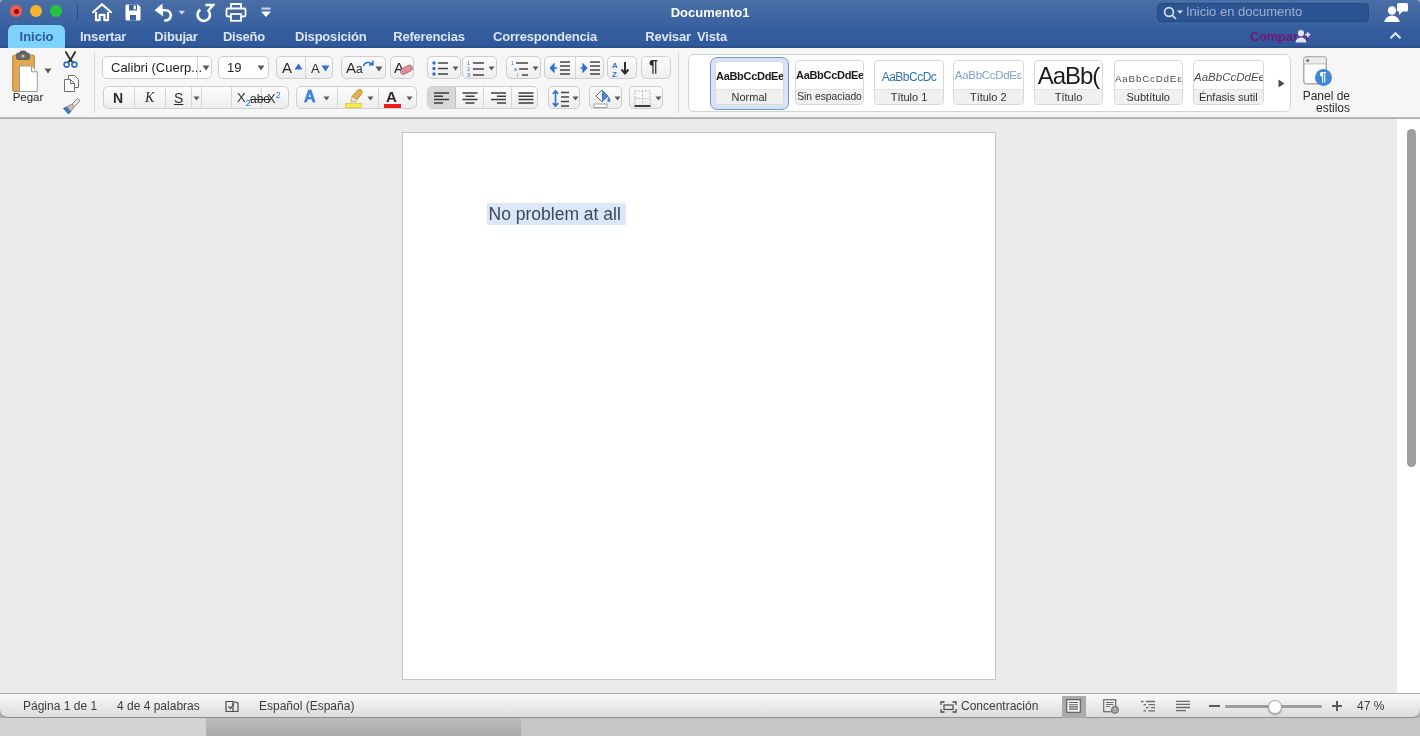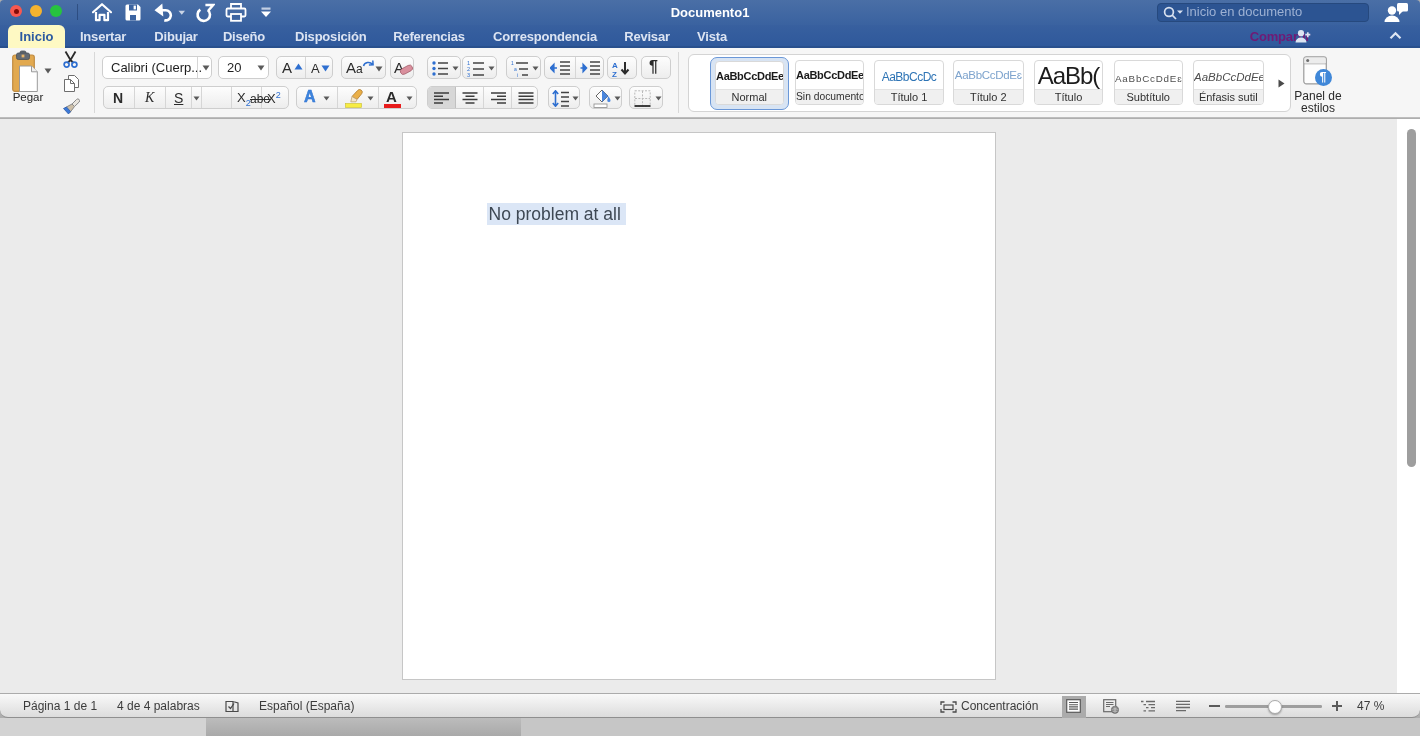--- a/index.html
+++ b/index.html
@@ -14,21 +14,21 @@
 #sep1 { left:77px; top:4px; width:1px; height:16px; background:rgba(10,30,70,0.35); }
 #wintitle { left:0; top:0; width:1420px; height:25px; text-align:center; line-height:25px;
   color:#ffffff; font-size:13px; font-weight:bold; }
 #searchbox { left:1157px; top:3px; width:212px; height:19px; background:#2c5492;
   border:1px solid #26497e; border-radius:4px; color:#9db1d3; font-size:13px; line-height:17px; }
 
 
 #tabbar { left:0; top:25px; width:1420px; height:23px;
   background:linear-gradient(#38609f,#2e589b); }
 .tab { top:25px; height:23px; color:#dce4f2; font-size:13px; font-weight:bold; line-height:23px; text-align:center; letter-spacing:-0.2px; }
-#activetab { left:8px; top:25px; width:57px; height:23px; background:#fef9c3;
+#activetab { left:8px; top:25px; width:57px; height:23px; background:#7dd3fc;
   border-radius:6px 6px 0 0; color:#2b5aa0; font-size:13px; font-weight:bold;
   text-align:center; line-height:24px; }
 
 
 #ribbonbg { left:0; top:48px; width:1420px; height:70px; background:#f6f6f6;
   border-bottom:1px solid #bdbdbd; }
 #ribbon { left:0; top:0; width:1420px; height:0; }
 .vsep { top:52px; width:1px; height:61px; background:#d8d8d8; }
 .rbtn { position:absolute; background:linear-gradient(#fdfdfd,#ededed);
   border:1px solid #cecece; border-radius:5px; }
@@ -128,21 +128,21 @@
 
 <div class="abs" id="tabbar"></div>
 <div class="abs" style="left:0;top:46px;width:1420px;height:2px;background:#29508d;"></div>
 <div class="abs" id="activetab">Inicio</div>
 <div class="abs tab" style="left:79px;  width:48px;">Insertar</div>
 <div class="abs tab" style="left:153px; width:46px;">Dibujar</div>
 <div class="abs tab" style="left:221px; width:46px;">Diseño</div>
 <div class="abs tab" style="left:295px; width:70px;">Disposición</div>
 <div class="abs tab" style="left:393px; width:72px;">Referencias</div>
 <div class="abs tab" style="left:491px; width:108px;">Correspondencia</div>
-<div class="abs tab" style="left:623px; width:48px;">Revisar</div>
+<div class="abs tab" style="left:644px; width:48px;">Revisar</div>
 <div class="abs tab" style="left:693px; width:38px;">Vista</div>
 <div class="abs tab" style="left:1247px; width:66px; font-weight:bold; color:#701a75;">Compartir</div>
 <svg class="abs" style="left:1294px;top:29px;" width="17" height="15" viewBox="0 0 17 15">
   <circle cx="7" cy="4.2" r="3.1" fill="#dde5f2"></circle>
   <path d="M1.5 13.5 a5.5 5 0 0 1 11 0 Z" fill="#dde5f2"></path>
   <path d="M13.8 3.2 v5 M11.3 5.7 h5" stroke="#dde5f2" stroke-width="1.7"></path>
 </svg>
 <svg class="abs" style="left:1389px;top:31px;" width="13" height="9" viewBox="0 0 13 9">
   <path d="M1.5 7.2 L6.5 2.2 L11.5 7.2" fill="none" stroke="#dde5f2" stroke-width="2.2"></path>
 </svg>
@@ -183,21 +183,21 @@
   <div class="abs vsep" style="left:94px;"></div>
 
   <div class="rbtn" style="left:102px;top:56px;width:110px;height:23px;background:#ffffff;">
     <div class="abs" style="left:8px;top:3px;font-size:13px;color:#1f1f1f;">Calibri (Cuerp...</div>
     <div class="abs" style="left:94px;top:0;width:1px;height:21px;background:#d6d6d6;"></div>
     <svg class="abs" style="left:99px;top:8px;" width="8" height="6" viewBox="0 0 8 6">
         <path d="M0.5 0.5 H7.5 L4 5.5 Z" fill="#5a5a5a"></path>
       </svg>
   </div>
   <div class="rbtn" style="left:218px;top:56px;width:51px;height:23px;background:#ffffff;">
-    <div class="abs" style="left:8px;top:3px;font-size:13px;color:#1f1f1f;">20</div>
+    <div class="abs" style="left:8px;top:3px;font-size:13px;color:#1f1f1f;">19</div>
     <svg class="abs" style="left:38px;top:8px;" width="8" height="6" viewBox="0 0 8 6">
         <path d="M0.5 0.5 H7.5 L4 5.5 Z" fill="#5a5a5a"></path>
       </svg>
   </div>
   <div class="rbtn" style="left:276px;top:56px;width:57px;height:23px;">
     <div class="abs" style="left:28px;top:0;width:1px;height:21px;background:#d6d6d6;"></div>
     <div class="abs" style="left:5px;top:2px;font-size:15px;color:#2b2b2b;">A</div>
     <svg class="abs" style="left:17px;top:6px;" width="9" height="7" viewBox="0 0 9 7">
         <path d="M4.5 0.5 L8.5 6.5 H0.5 Z" fill="#2e6fd0"></path>
       </svg>
@@ -367,21 +367,21 @@
 
   <div class="abs" style="left:688px;top:54px;width:603px;height:58px;background:#ffffff;border:1px solid #d4d4d4;border-radius:6px;"></div>
 
   <div class="abs" style="left:709.5px;top:57px;width:79.5px;height:52.5px;border:1.5px solid #6b98d8;border-radius:7px;background:#d8e4f3;"></div>
   <div class="chip" style="left:715px;top:61px;width:68.5px;height:44px;">
     <div class="csample" style="font-size:11px;font-weight:bold;letter-spacing:-0.3px;color:#1a1a1a;">AaBbCcDdEe</div>
     <div class="clabel">Normal</div>
   </div>
   <div class="chip" style="left:795px;top:60px;width:69px;height:45px;">
     <div class="csample" style="font-size:11px;font-weight:bold;letter-spacing:-0.3px;color:#1a1a1a;">AaBbCcDdEe</div>
-    <div class="clabel" style="font-size:10.3px;">Sin documento</div>
+    <div class="clabel" style="font-size:10.3px;">Sin espaciado</div>
   </div>
   <div class="chip" style="left:874px;top:60px;width:70px;height:45px;">
     <div class="csample" style="font-size:12px;letter-spacing:-0.5px;color:#2e74b5;margin-top:2px;">AaBbCcDc</div>
     <div class="clabel">Título 1</div>
   </div>
   <div class="chip" style="left:953px;top:60px;width:70.5px;height:45px;">
     <div class="csample" style="font-size:11.5px;letter-spacing:-0.3px;color:#7da3cd;">AaBbCcDdEɛ</div>
     <div class="clabel">Título 2</div>
   </div>
   <div class="chip" style="left:1034px;top:60px;width:69px;height:45px;">
@@ -401,21 +401,21 @@
     </svg>
 
   <svg class="abs" style="left:1303px;top:56px;" width="25" height="29" viewBox="0 0 25 29">
     <rect x="0.8" y="0.8" width="22.5" height="27" rx="2.5" fill="#fdfdfd" stroke="#9a9a9a" stroke-width="1.2"></rect>
     <path d="M1 7.8 h22" stroke="#9a9a9a" stroke-width="0.8"></path>
     <rect x="1.5" y="1.5" width="21" height="5.8" fill="#ececec"></rect>
     <circle cx="4.7" cy="4.6" r="1.5" fill="#6e6e6e"></circle>
   </svg>
   <div class="abs" style="left:1314.5px;top:68.5px;width:17.5px;height:17.5px;border-radius:50%;background:#3f87d8;"></div>
   <div class="abs" style="left:1319.5px;top:70px;font-size:12.5px;font-weight:bold;color:#ffffff;">¶</div>
-  <div class="abs" style="left:1286px;top:91px;width:64px;text-align:center;font-size:12px;color:#2b2b2b;line-height:11.8px;">Panel de<br>estilos</div>
+  <div class="abs" style="left:1286px;top:91px;width:64px;text-align:right;font-size:12px;color:#2b2b2b;line-height:11.8px;">Panel de<br>estilos</div>
 </div>
 
 <div class="abs" id="docarea">
   <div class="abs" id="page">
     <div class="abs" id="hl"></div>
     <div class="abs" id="doctext">No problem at all</div>
   </div>
   <div class="abs" id="sbtrack"></div>
   <div class="abs" id="sbthumb"></div>
 </div>

